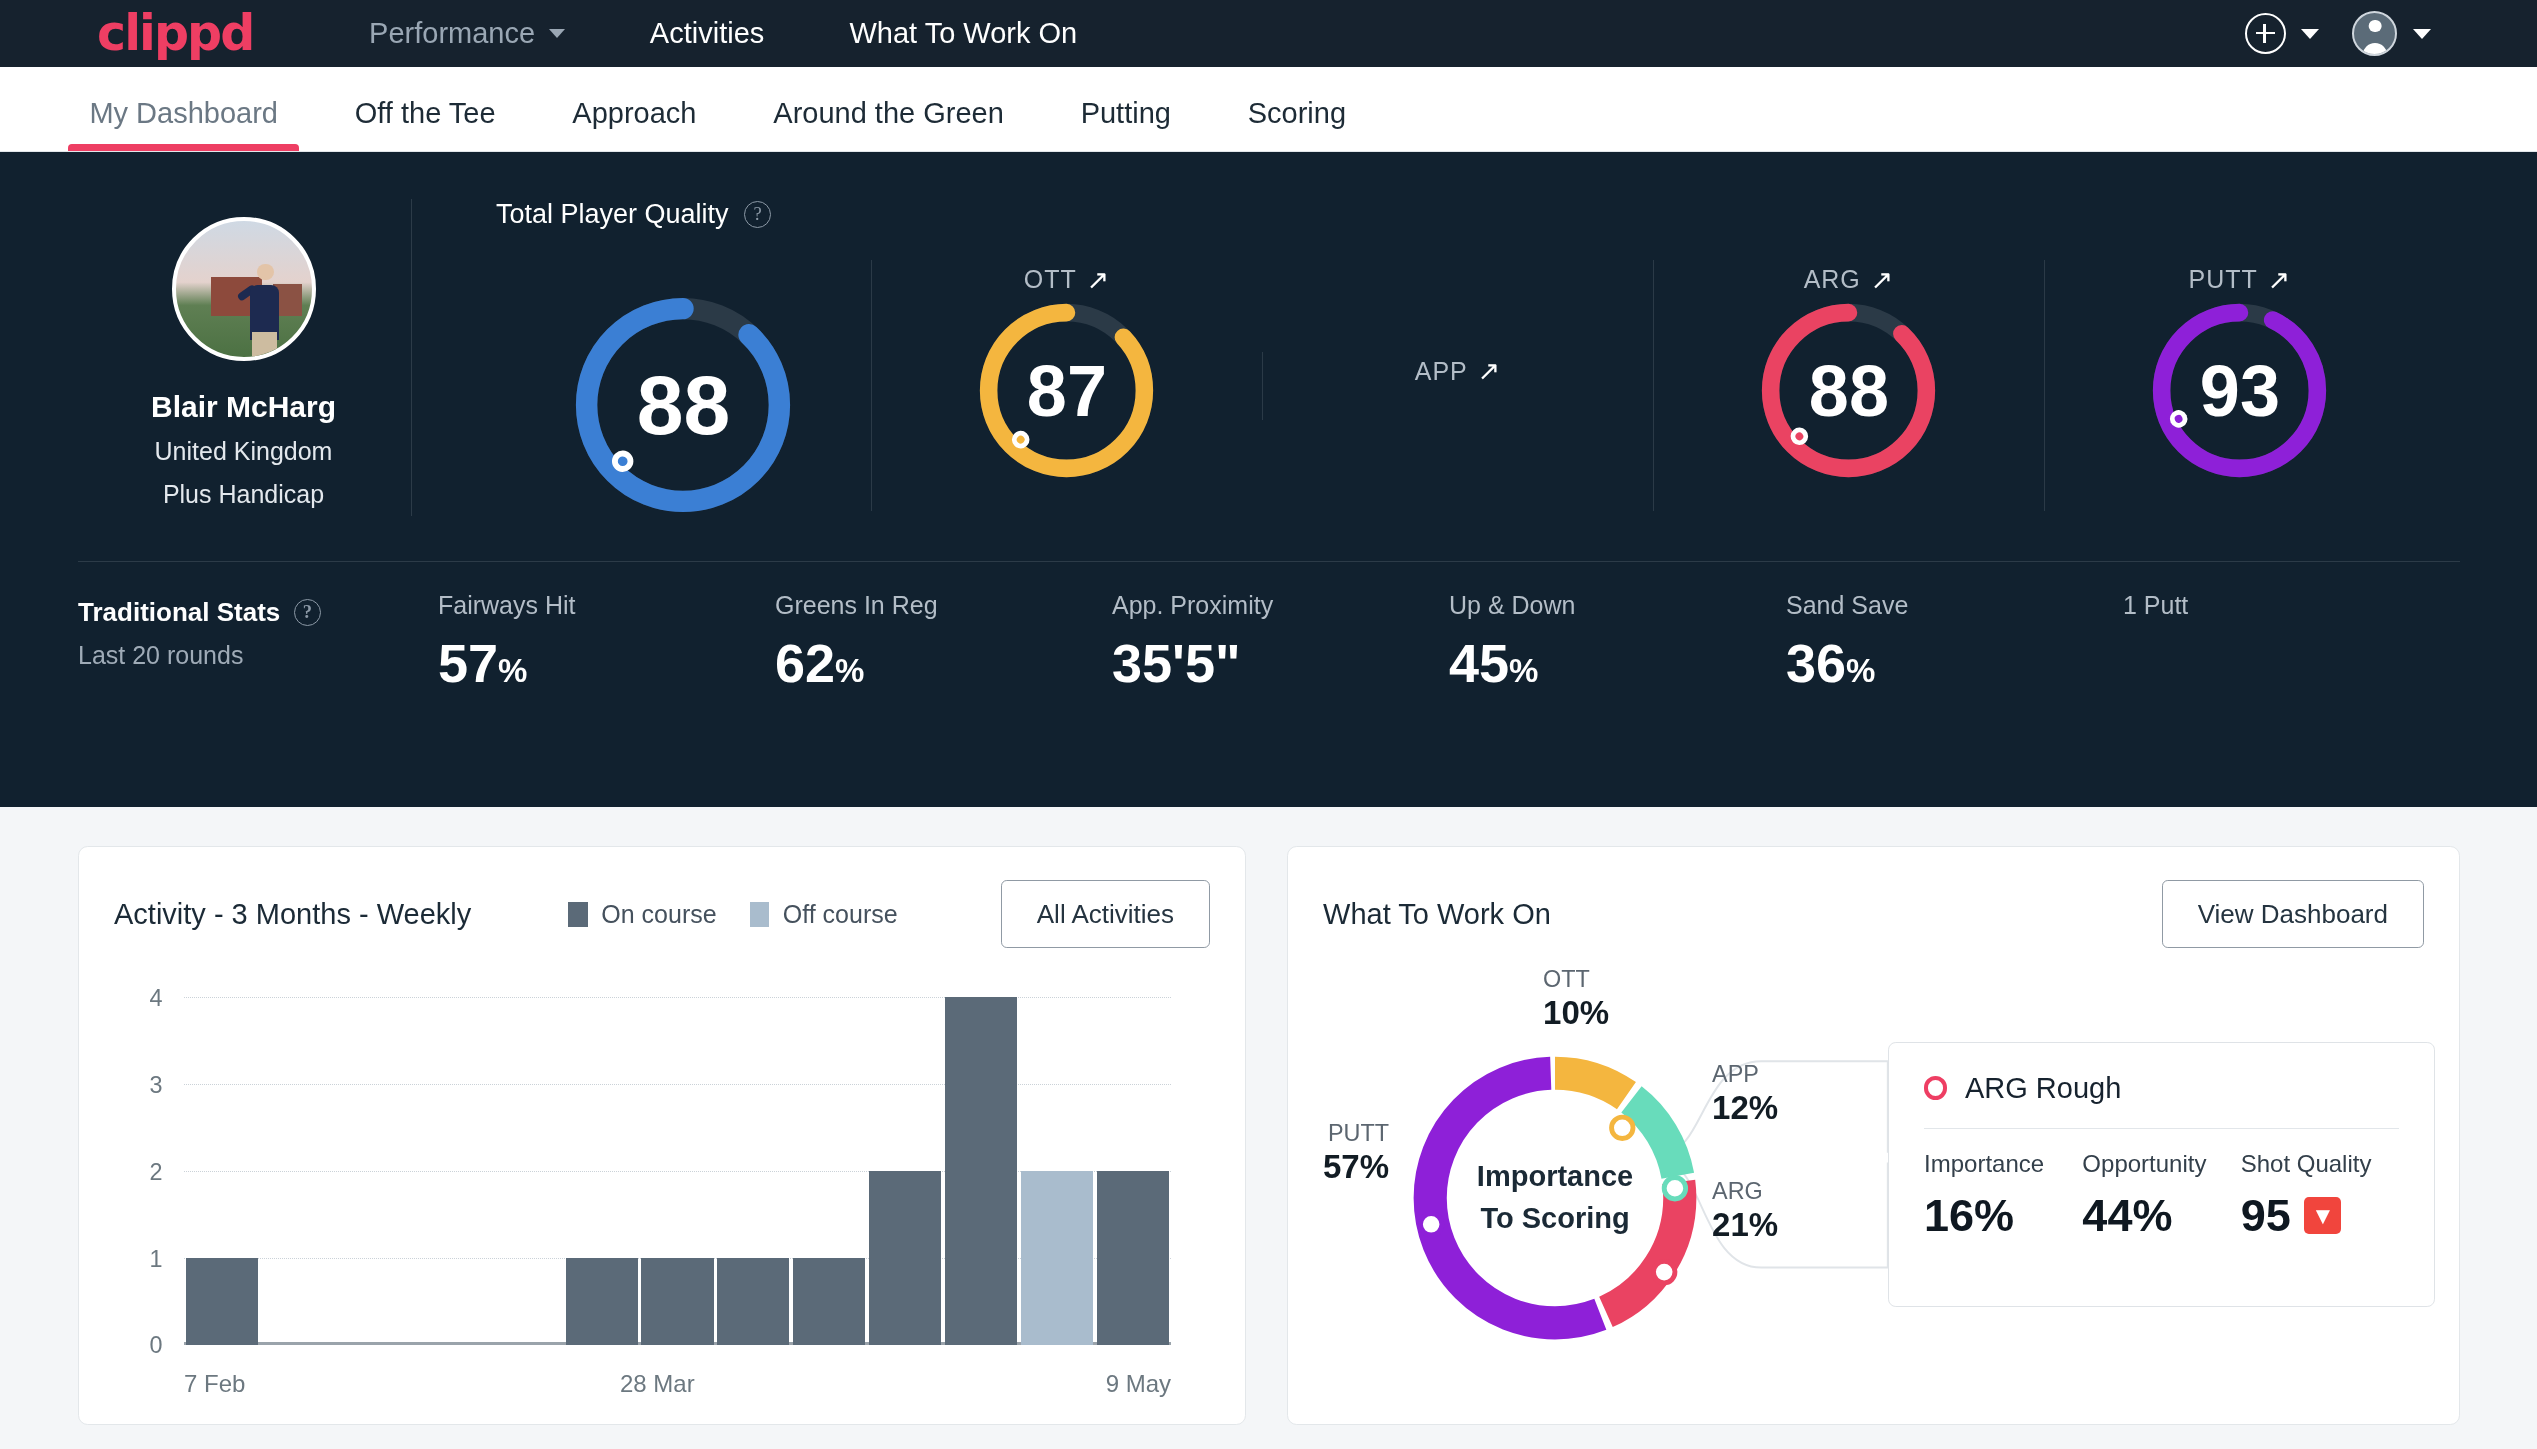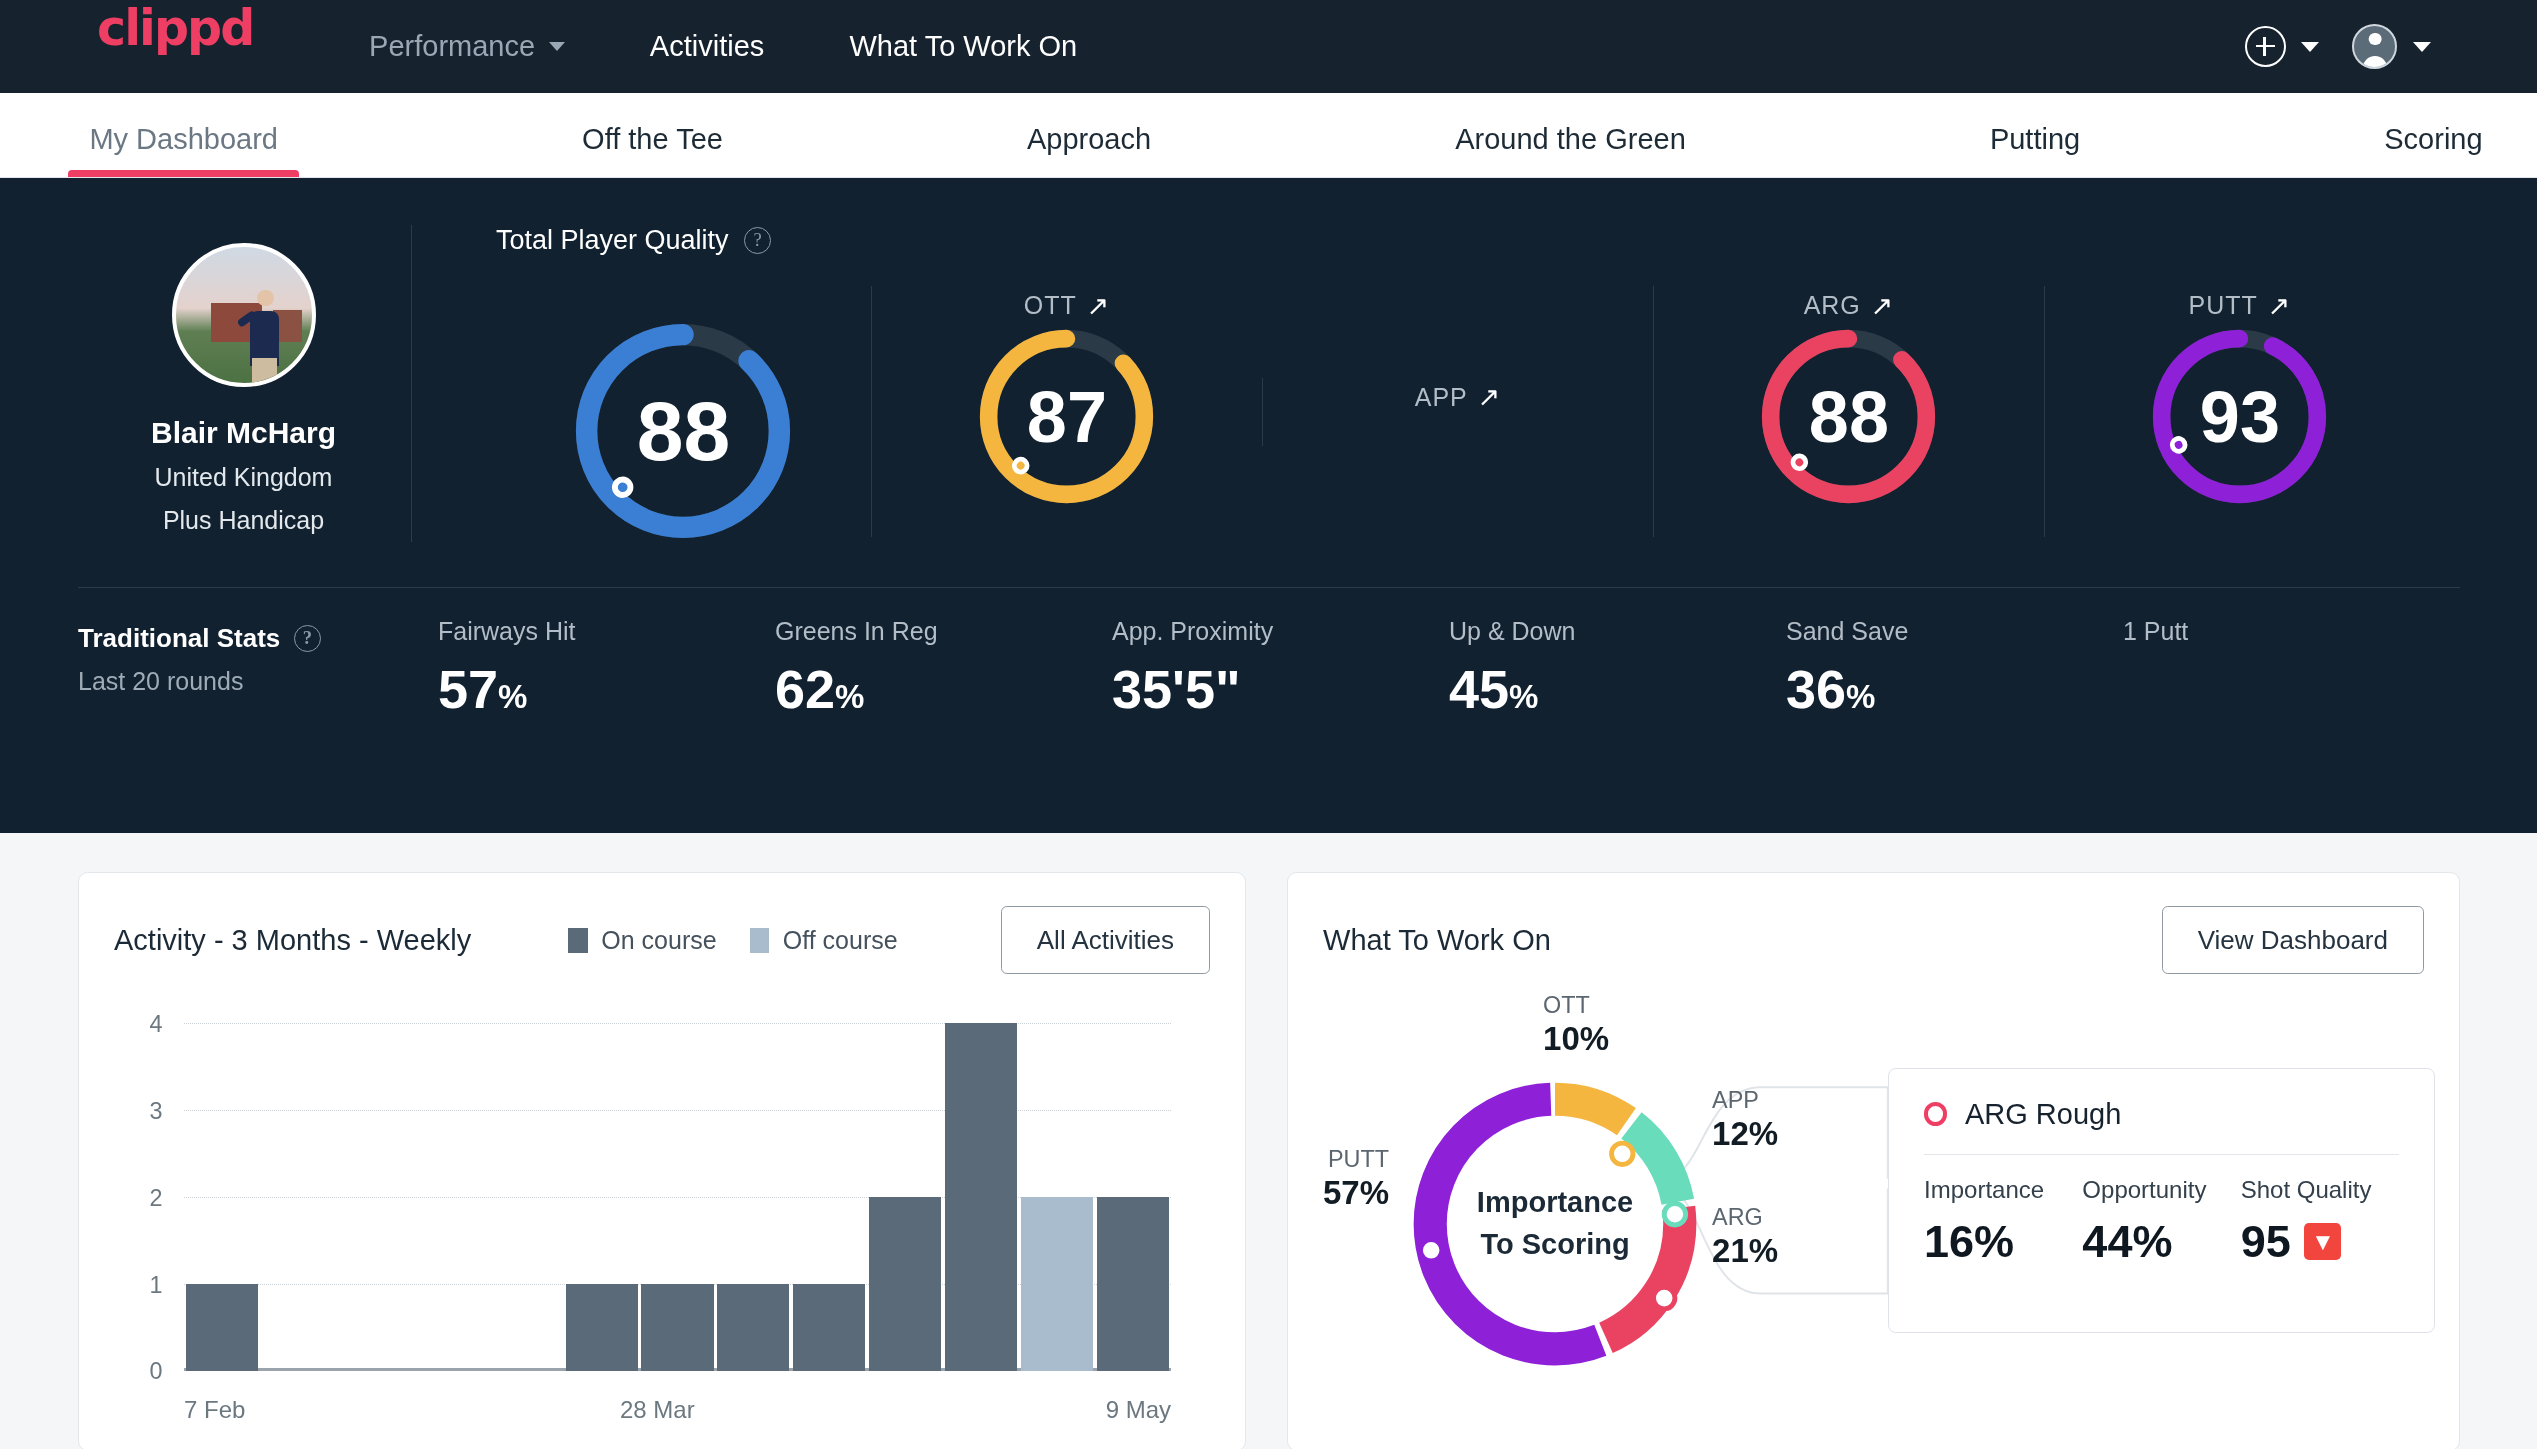--- a/index.html
+++ b/index.html
@@ -5,22 +5,22 @@
   * { box-sizing: border-box; margin: 0; padding: 0; }
   html, body {
     width: 2538px; height: 1450px;
     font-family: "Liberation Sans", sans-serif;
     background: #f4f6f8;
     overflow: hidden;
   }
 
   
   .topnav {
-    height: 93px; background: #16222e;
-    display: flex; padding: 0 58px;
+    height: 67px; background: #16222e;
+    display: flex; align-items: center; padding: 0 58px;
   }
   .logo {
     font-size: 49px; font-weight: bold; color: #ee3e63;
     letter-spacing: -1.9px; margin-left: 39px; margin-right: 102px;
     font-family: "DejaVu Sans", sans-serif;
   }
   .topnav-links { display: flex; align-items: center; gap: 58px; }
   .topnav-link {
     color: #ffffff; font-size: 29px; padding: 9.7px 13.6px;
     display: flex; align-items: center; gap: 13.6px; cursor: pointer;
@@ -61,21 +61,20 @@
   .chev-white {
     width: 0; height: 0; border-left: 9.7px solid transparent;
     border-right: 9.7px solid transparent; border-top: 10.7px solid #ffffff;
   }
 
   
   .tabbar {
     height: 85px; background: #ffffff;
     display: flex; align-items: flex-end; padding-left: 68px;
     border-bottom: 1px solid #e2e6ea;
-    justify-content: space-between;
   }
   .tab {
     font-size: 29px; color: #1d2b36; padding: 0 21.4px 21.4px 21.4px;
     margin-right: 34px; cursor: pointer; position: relative;
   }
   .tab.active { color: #6b7884; }
   .tab.active::after {
     content: ""; position: absolute; left: 0; right: 0; bottom: 0;
     height: 6.8px; background: #ee3e63; border-radius: 3.9px 3.9px 0 0;
   }

